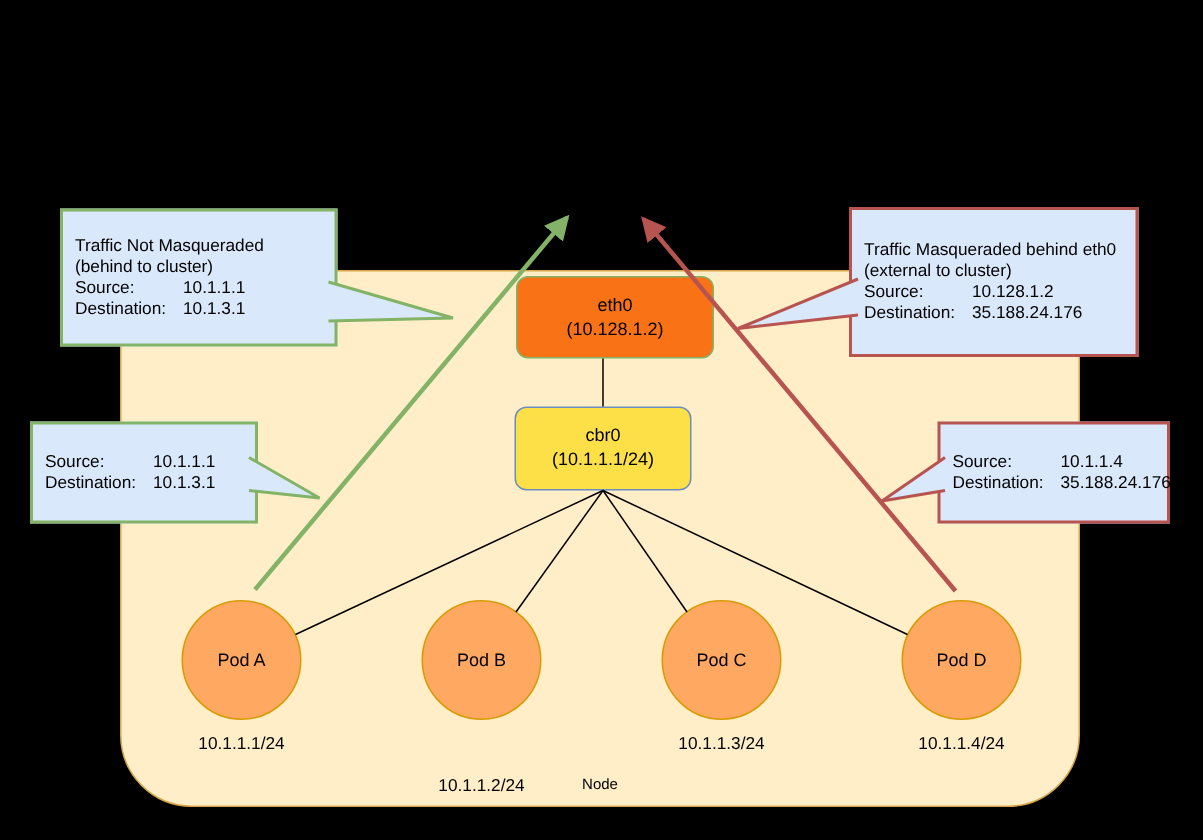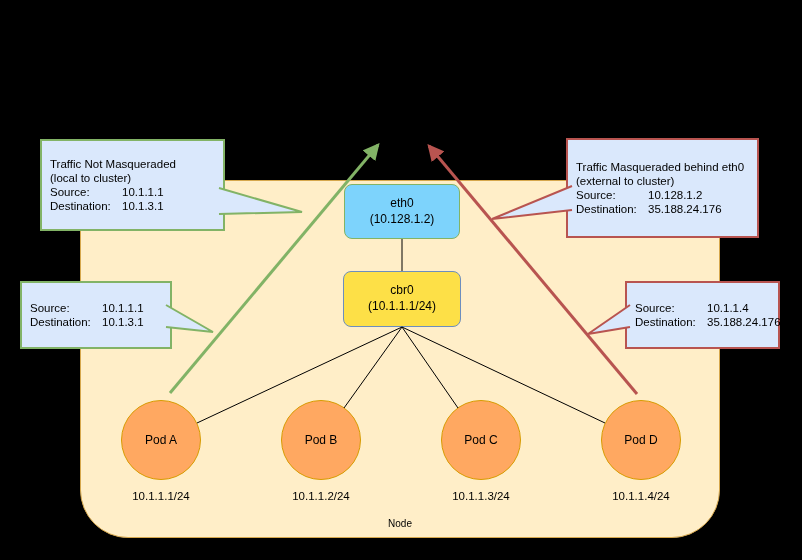--- a/index.html
+++ b/index.html
@@ -18,21 +18,21 @@
   .node-label{
     left:80px;top:518px;width:640px;text-align:center;
     font-size:10px;
   }
 
   
   .nic{
     display:flex;flex-direction:column;align-items:center;justify-content:center;
     font-size:12px;line-height:1.3;border-radius:8px;box-sizing:border-box;text-align:center;
   }
-  .eth0{left:344px;top:184px;width:116px;height:55px;background:#7dd3fc;border:1.5px solid #82b366;}
+  .eth0{left:344px;top:184px;width:132px;height:55px;background:#f97316;border:1.5px solid #82b366;}
   .cbr0{left:343px;top:271px;width:118px;height:56px;background:#fde047;border:1.5px solid #6c8ebf;}
 
   
   .pod{
     width:80px;height:80px;border-radius:50%;
     background:#ffa861;border:1.5px solid #d79b00;box-sizing:border-box;
     display:flex;align-items:center;justify-content:center;font-size:12px;
   }
   .pod-ip{width:140px;text-align:center;font-size:11.5px;top:490px;}
 
@@ -80,27 +80,27 @@
     <span>Pod B</span>
   </div>
   <div class="abs pod" style="left:441px;top:400px;">
     <span>Pod C</span>
   </div>
   <div class="abs pod" style="left:601px;top:400px;">
     <span>Pod D</span>
   </div>
 
   <div class="abs pod-ip" style="left:91px;">10.1.1.1/24</div>
-  <div class="abs pod-ip" style="left:251px;">10.1.1.2/24</div>
+  <div class="abs pod-ip" style="left:251px;margin-top:28px;">10.1.1.2/24</div>
   <div class="abs pod-ip" style="left:411px;">10.1.1.3/24</div>
   <div class="abs pod-ip" style="left:571px;">10.1.1.4/24</div>
 
   <div class="abs callout green co1">
     <div>Traffic Not Masqueraded</div>
-    <div>(local to cluster)</div>
+    <div>(behind to cluster)</div>
     <div class="row">
       <span class="lbl">Source:</span>
       <span class="val">10.1.1.1</span>
     </div>
     <div class="row">
       <span class="lbl">Destination:</span>
       <span class="val">10.1.3.1</span>
     </div>
   </div>
 

